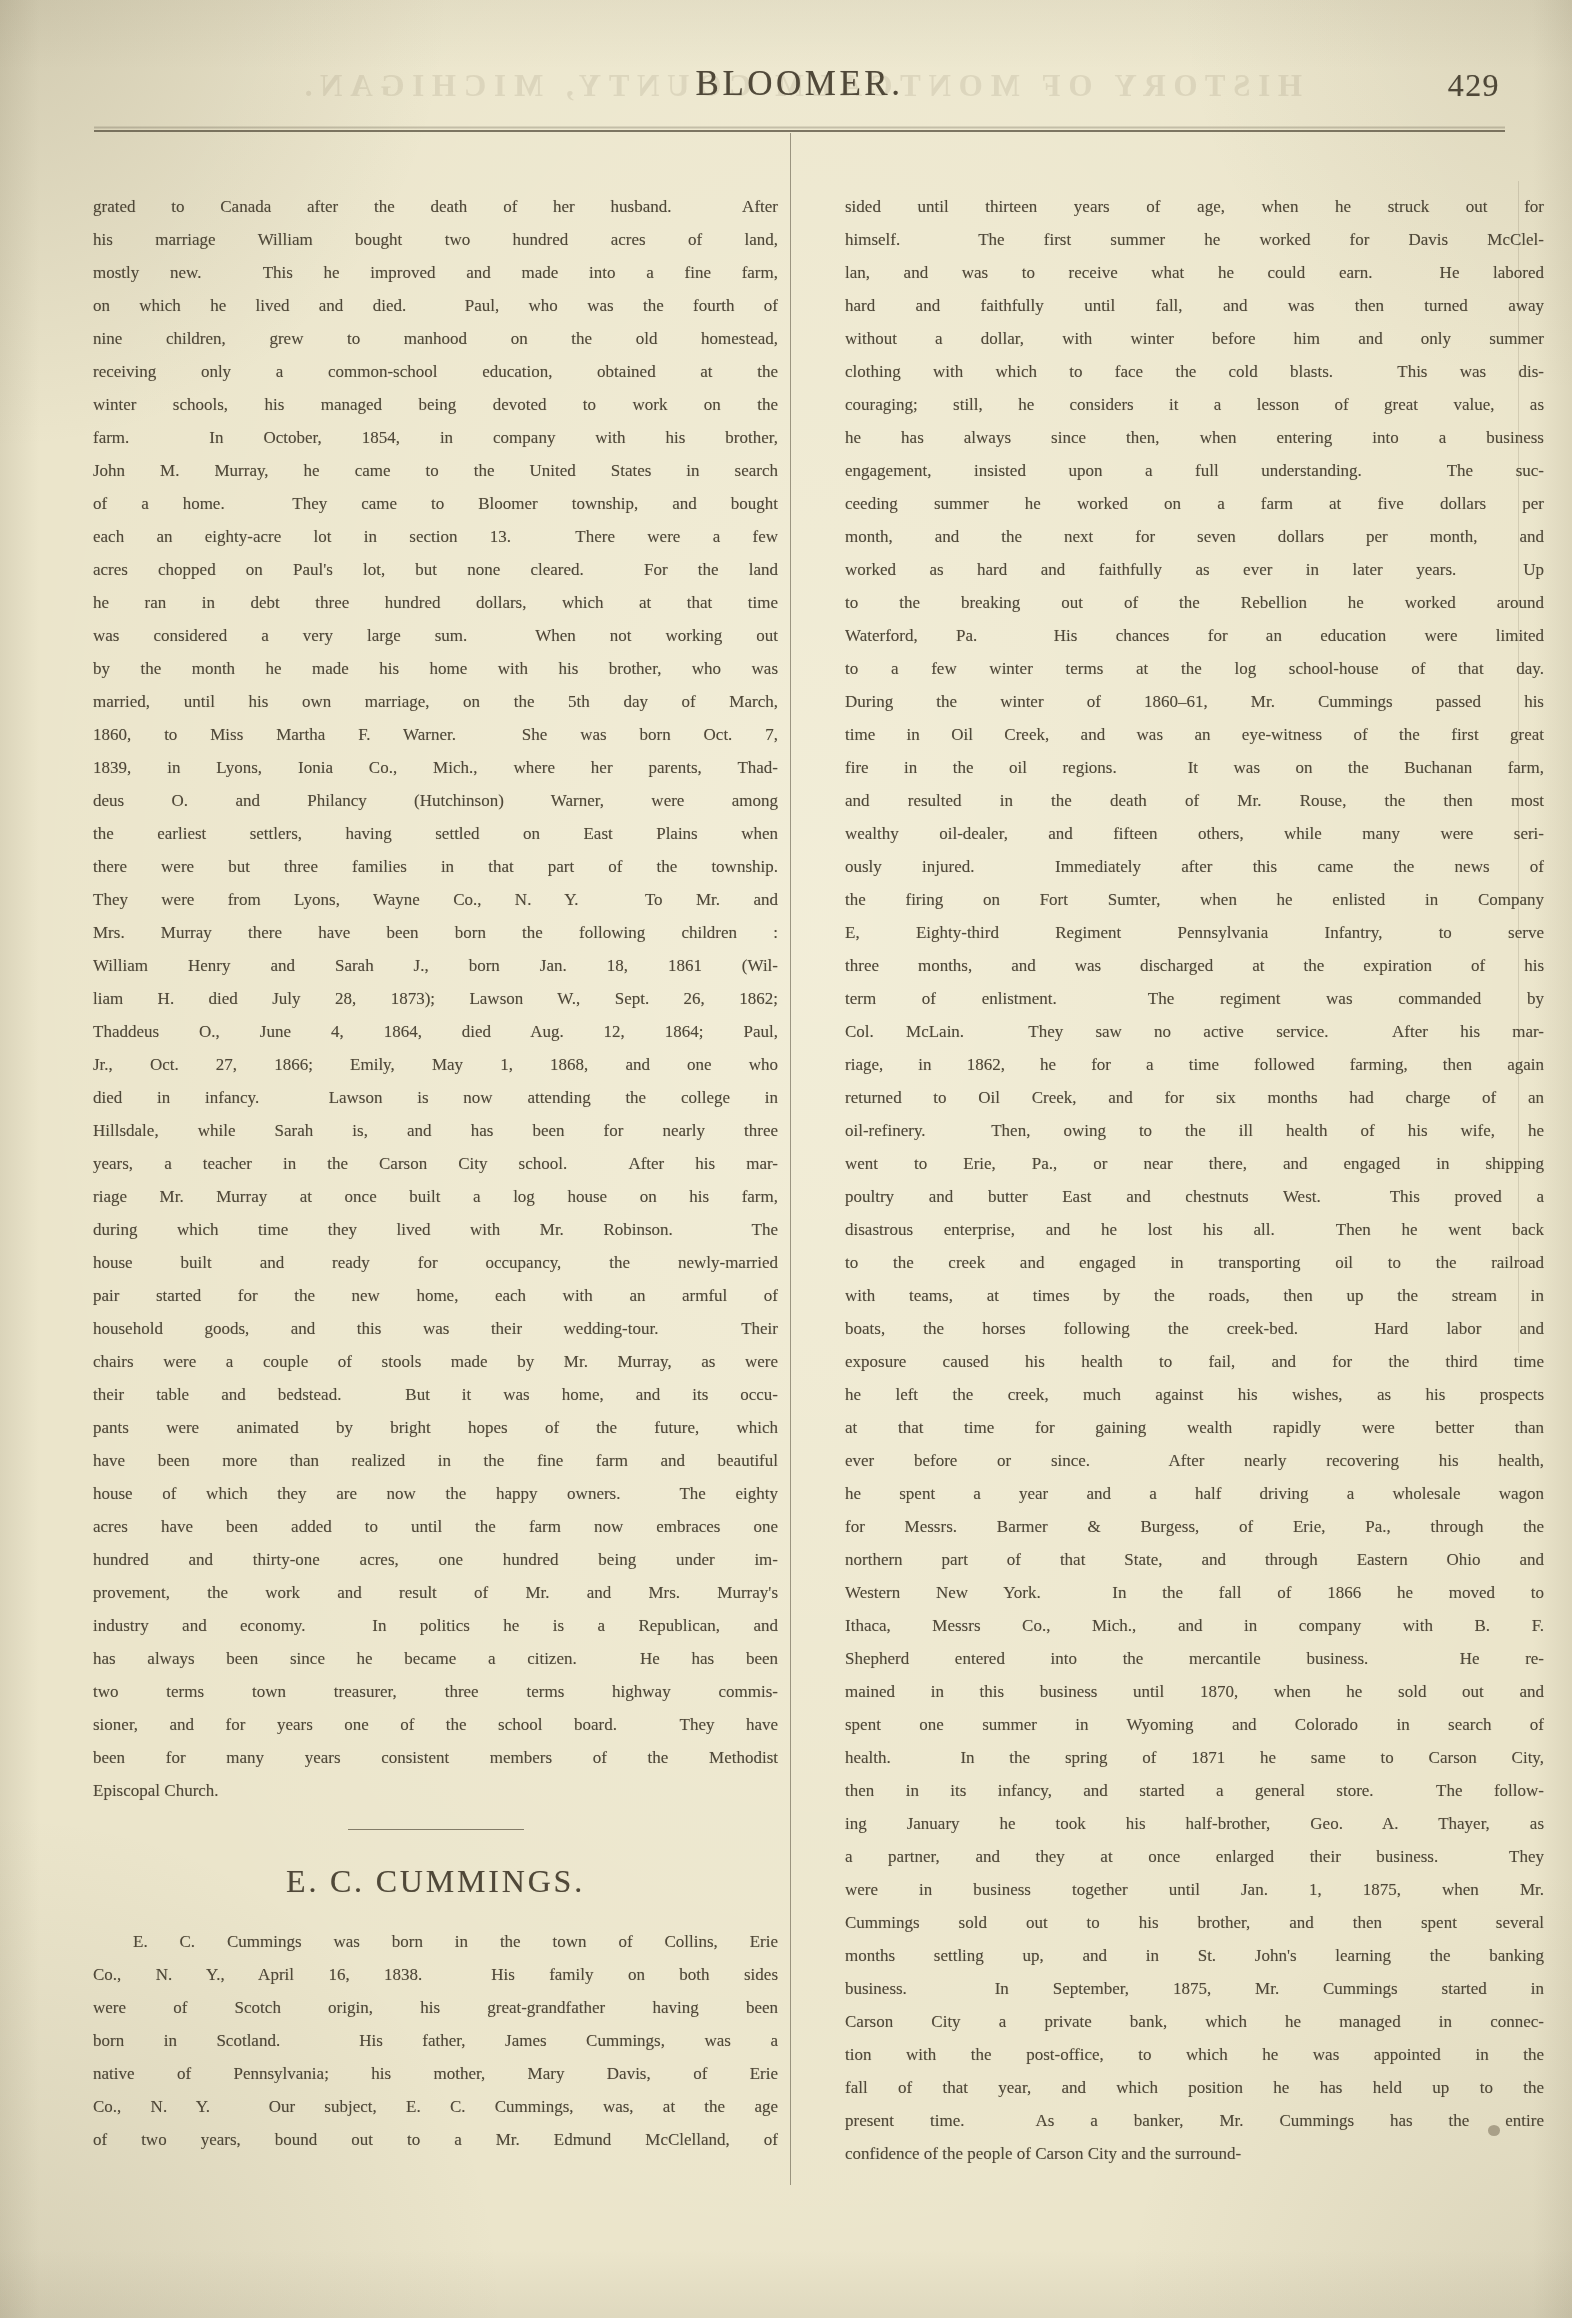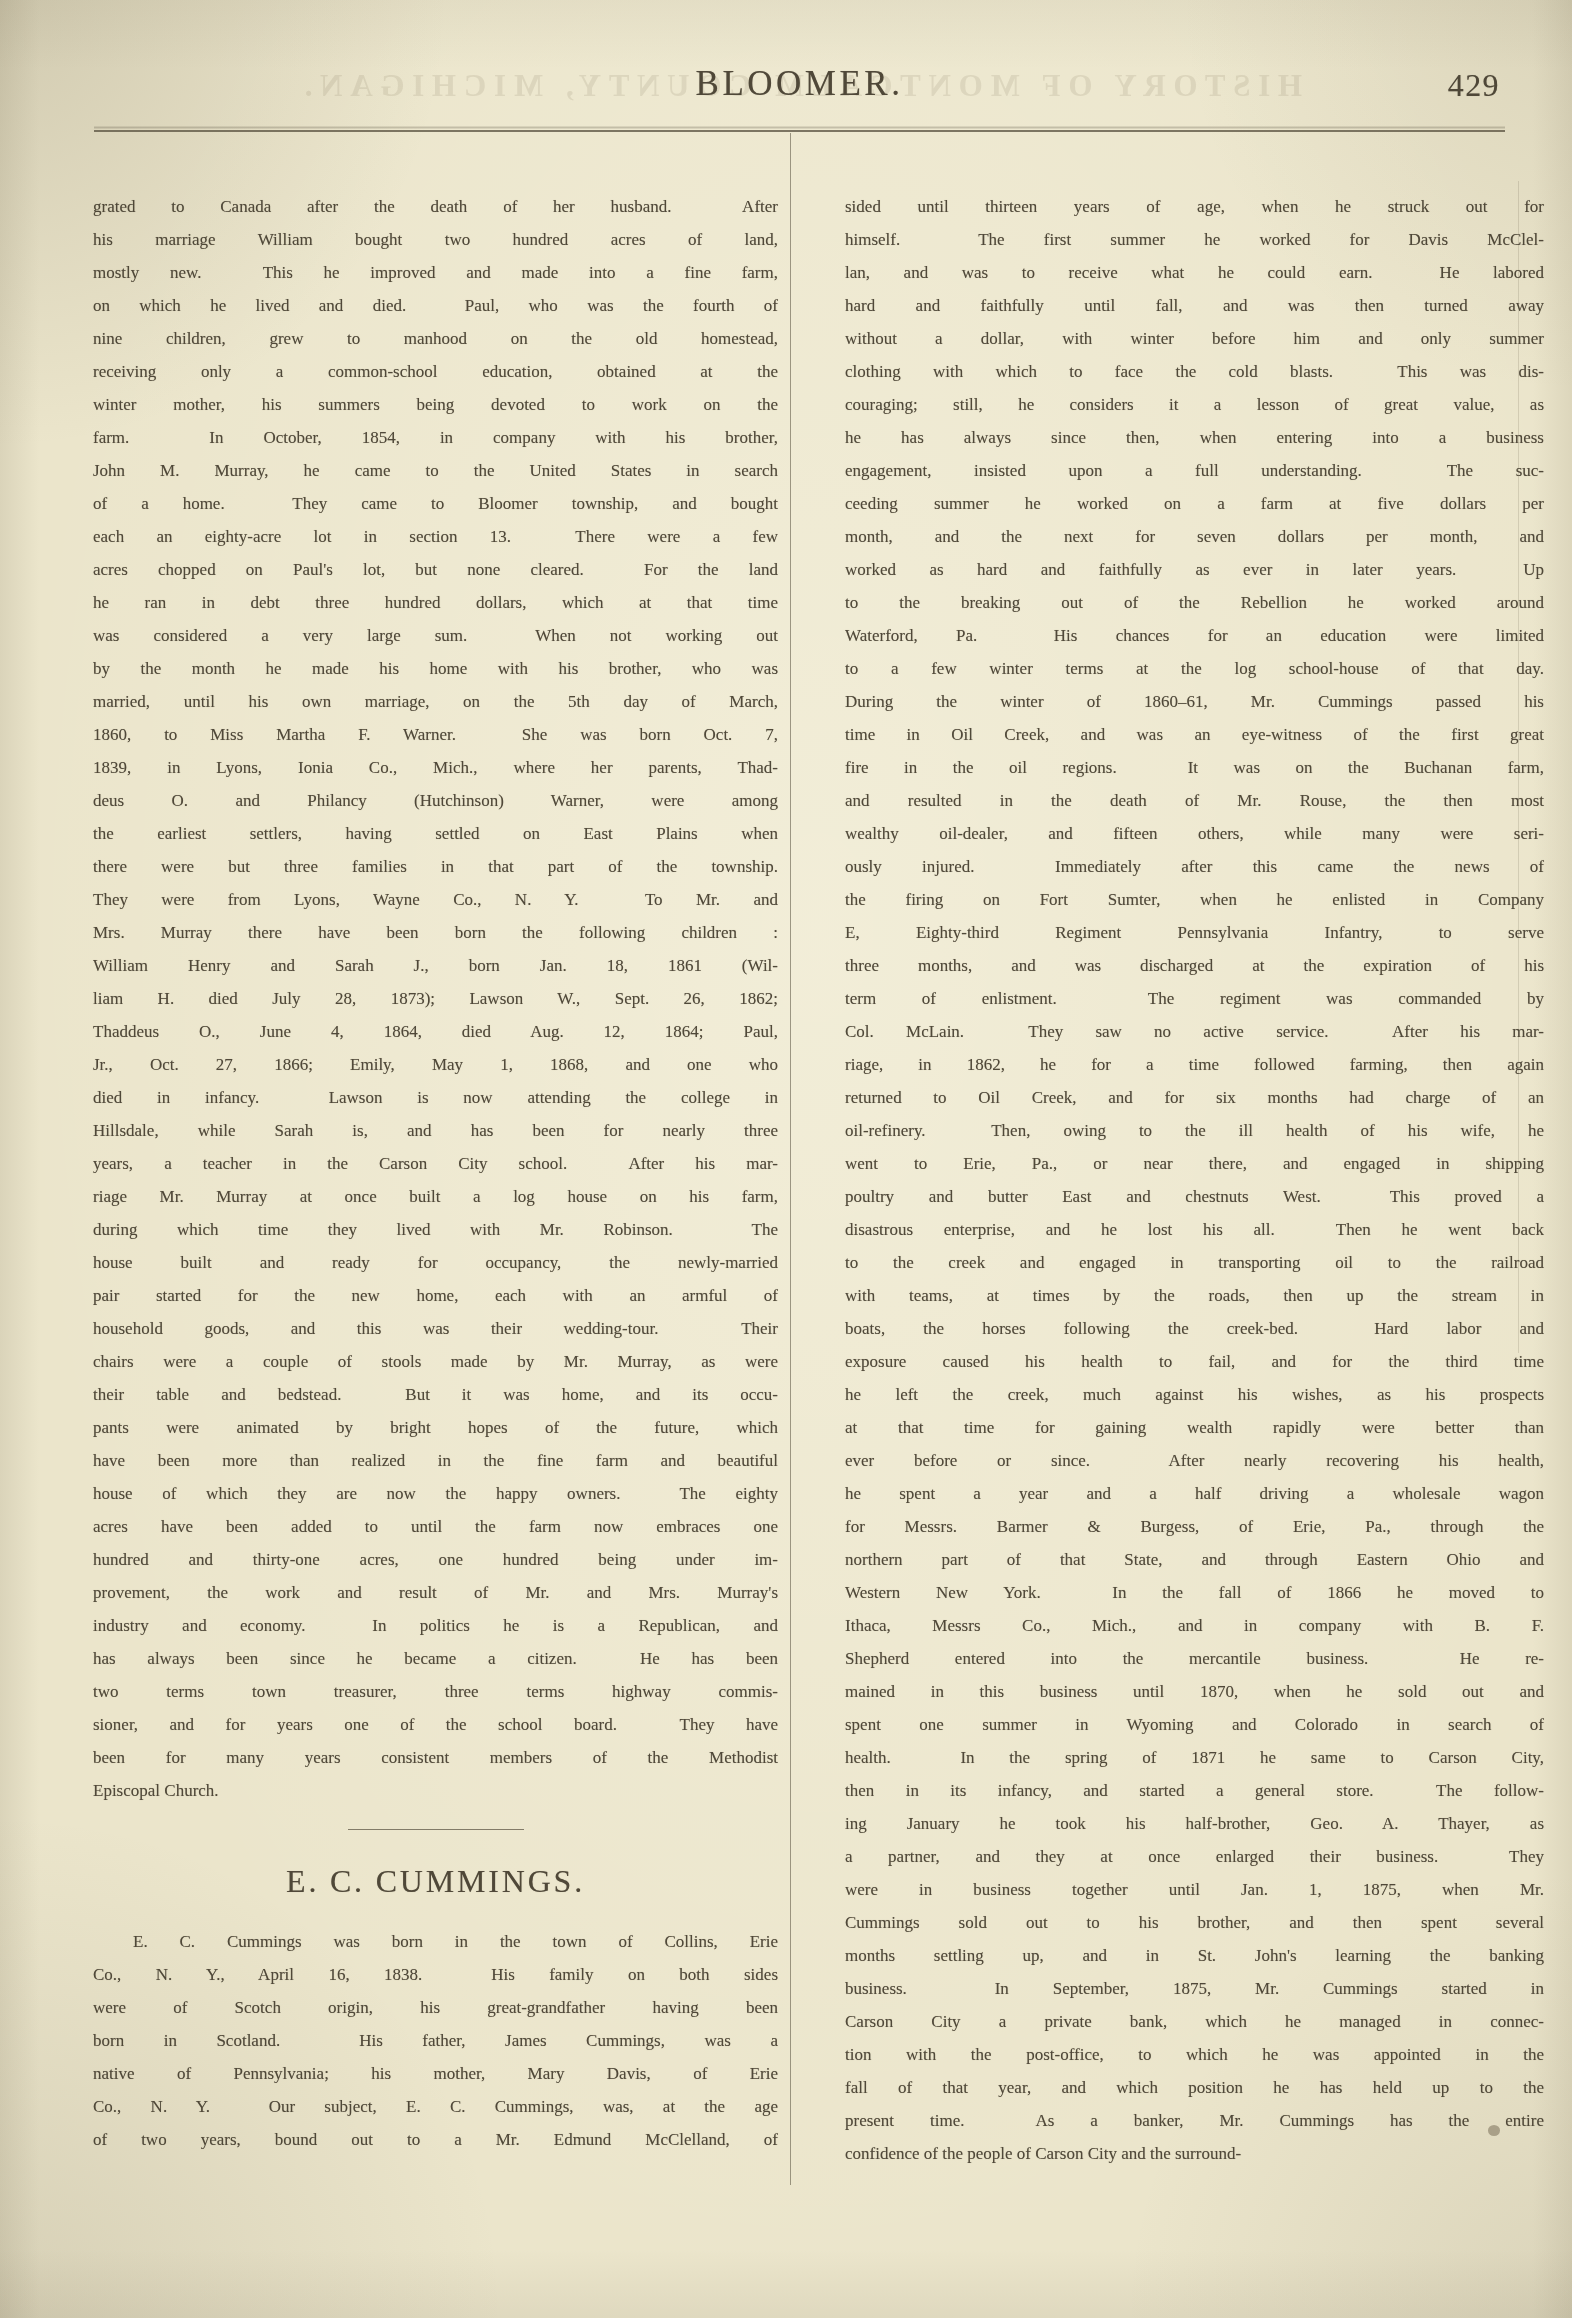--- a/index.html
+++ b/index.html
@@ -96,21 +96,21 @@
   <div class="ink-spot"></div>
 
   <div class="column left">
     <div class="para ink">
         <div class="line">grated to Canada after the death of her husband.  After</div>
         <div class="line">his marriage William bought two hundred acres of land,</div>
         <div class="line">mostly new.  This he improved and made into a fine farm,</div>
         <div class="line">on which he lived and died.  Paul, who was the fourth of</div>
         <div class="line">nine children, grew to manhood on the old homestead,</div>
         <div class="line">receiving only a common-school education, obtained at the</div>
-        <div class="line">winter mother, his summers being devoted to work on the</div>
+        <div class="line">winter schools, his managed being devoted to work on the</div>
         <div class="line">farm.  In October, 1854, in company with his brother,</div>
         <div class="line">John M. Murray, he came to the United States in search</div>
         <div class="line">of a home.  They came to Bloomer township, and bought</div>
         <div class="line">each an eighty-acre lot in section 13.  There were a few</div>
         <div class="line">acres chopped on Paul's lot, but none cleared.  For the land</div>
         <div class="line">he ran in debt three hundred dollars, which at that time</div>
         <div class="line">was considered a very large sum.  When not working out</div>
         <div class="line">by the month he made his home with his brother, who was</div>
         <div class="line">married, until his own marriage, on the 5th day of March,</div>
         <div class="line">1860, to Miss Martha F. Warner.  She was born Oct. 7,</div>

